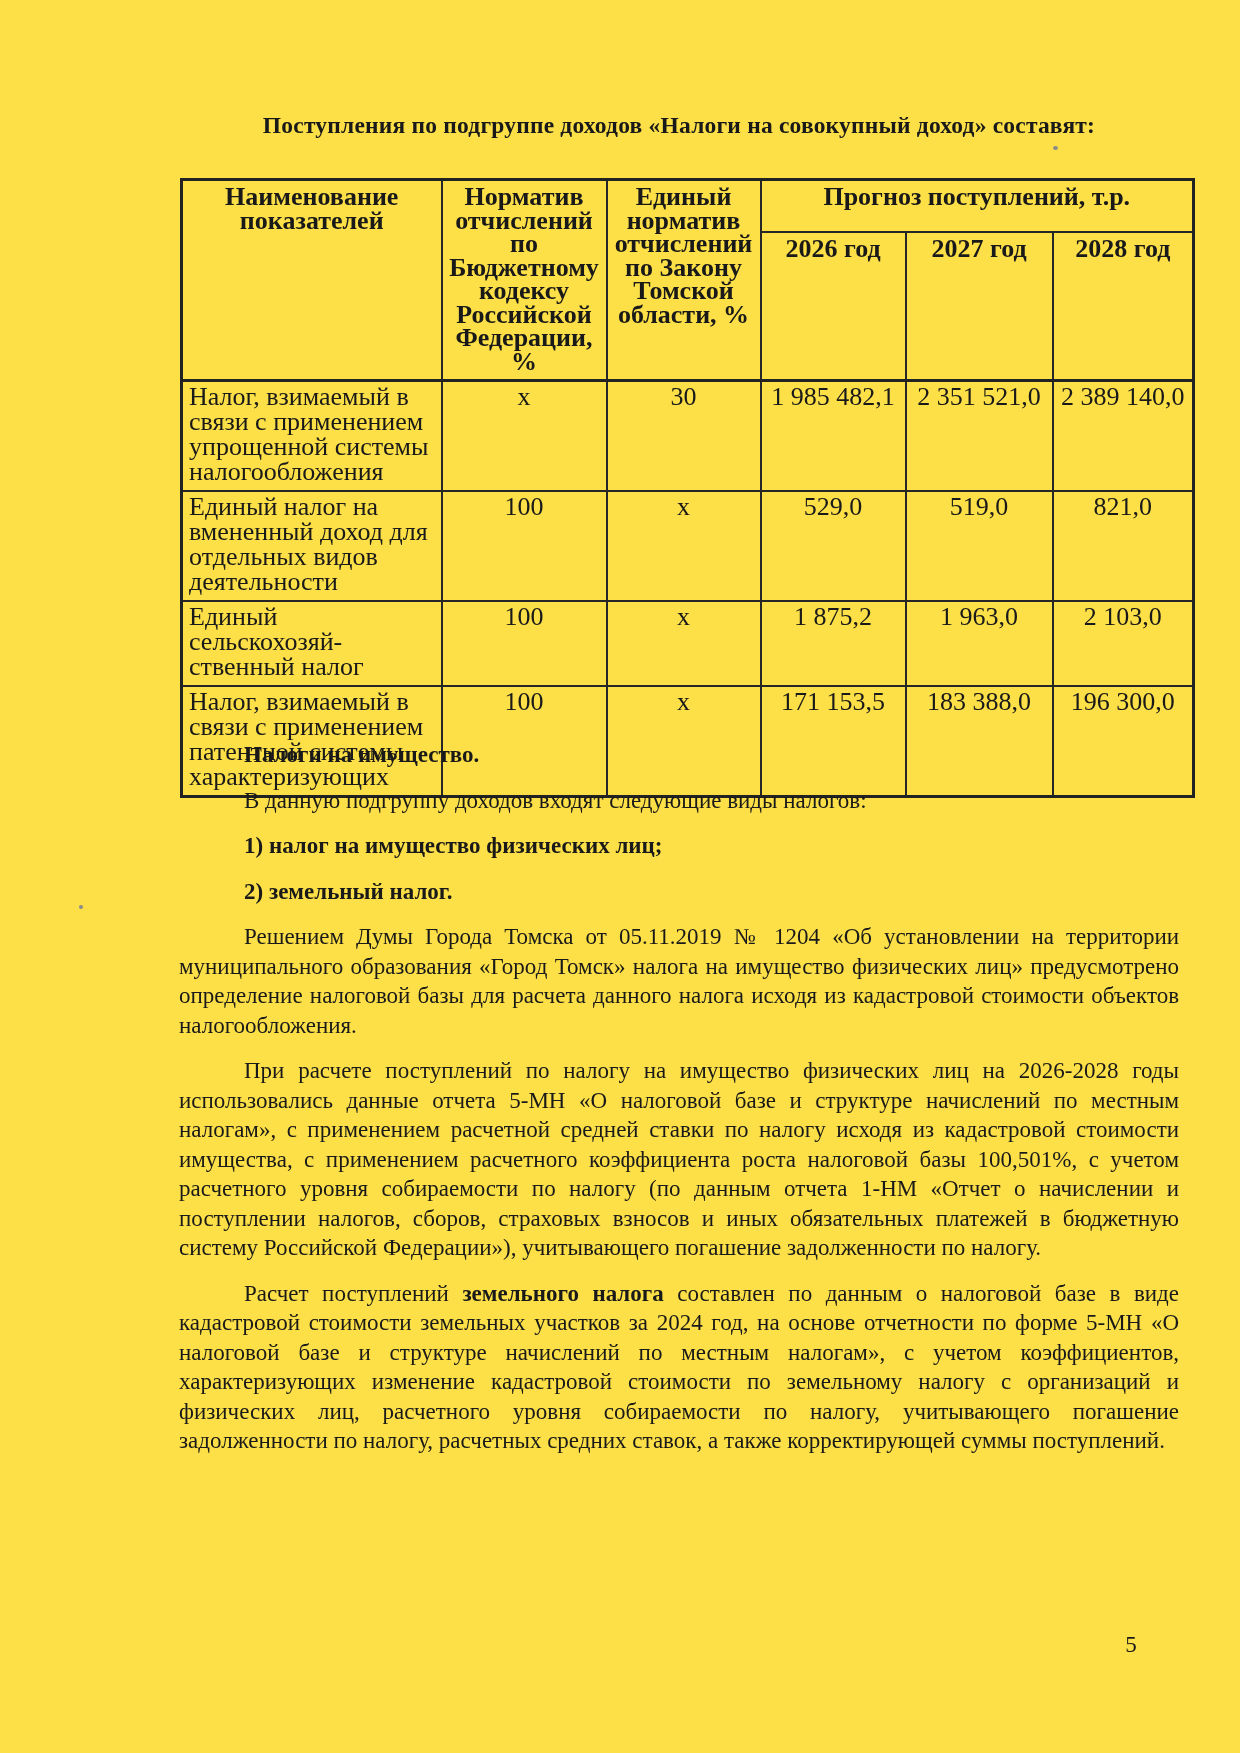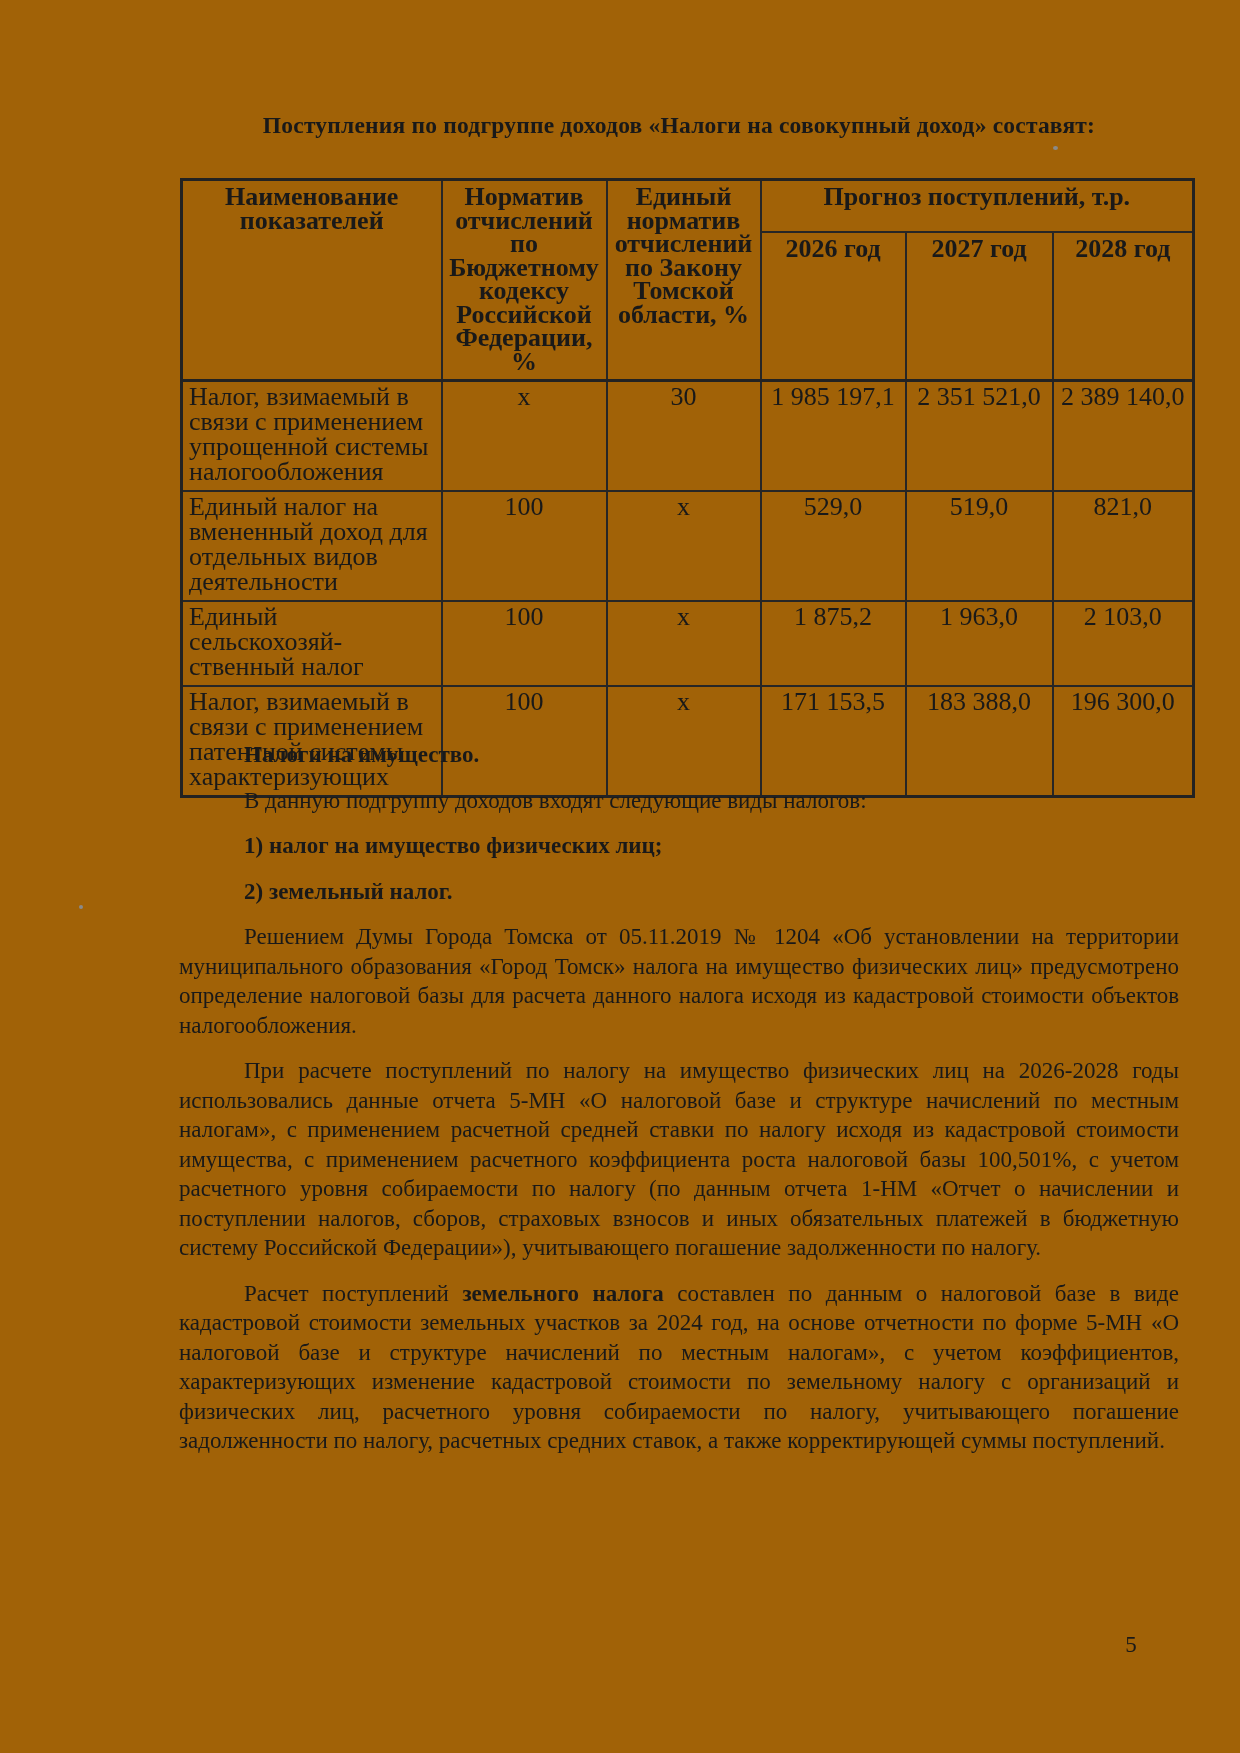--- a/index.html
+++ b/index.html
@@ -2,21 +2,21 @@
 <html lang="ru"><head>
 <meta charset="utf-8">
 <title>Page 5</title>
 <style>
   html, body { margin: 0; padding: 0; }
   body { background: #ffffff; }
   .page {
     position: relative;
     width: 1240px;
     height: 1753px;
-    background: #a16207;
+    background: #fde047;
     font-family: "Liberation Serif", "DejaVu Serif", serif;
     color: #191919;
     overflow: hidden;
   }
   .doc-title {
     position: absolute;
     left: 163px;
     top: 110px;
     width: 1032px;
     text-align: center;
@@ -109,21 +109,21 @@
         <th>2026 год</th>
         <th>2027 год</th>
         <th>2028 год</th>
       </tr>
     </thead>
     <tbody>
       <tr class="row-tall">
         <td class="name-cell">Налог, взимаемый в связи с применением упрощенной системы налогообложения</td>
         <td class="num-cell">х</td>
         <td class="num-cell">30</td>
-        <td class="num-cell">1 985 197,1</td>
+        <td class="num-cell">1 985 482,1</td>
         <td class="num-cell">2 351 521,0</td>
         <td class="num-cell">2 389 140,0</td>
       </tr>
       <tr class="row-tall">
         <td class="name-cell">Единый налог на вмененный доход для отдельных видов деятельности</td>
         <td class="num-cell">100</td>
         <td class="num-cell">х</td>
         <td class="num-cell">529,0</td>
         <td class="num-cell">519,0</td>
         <td class="num-cell">821,0</td>

